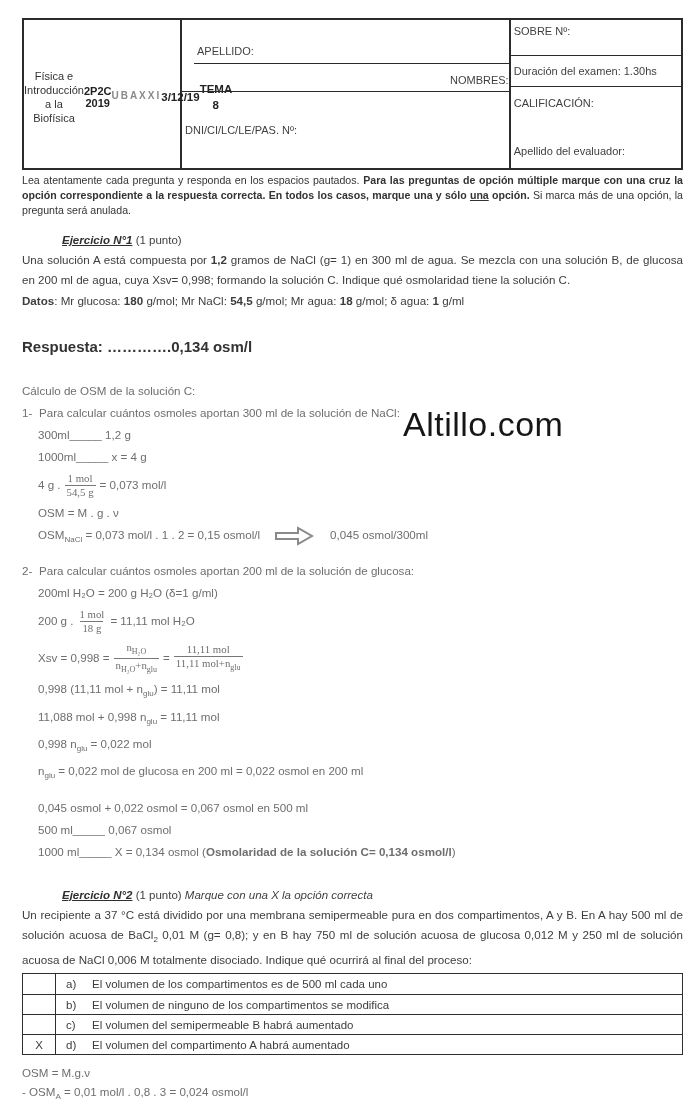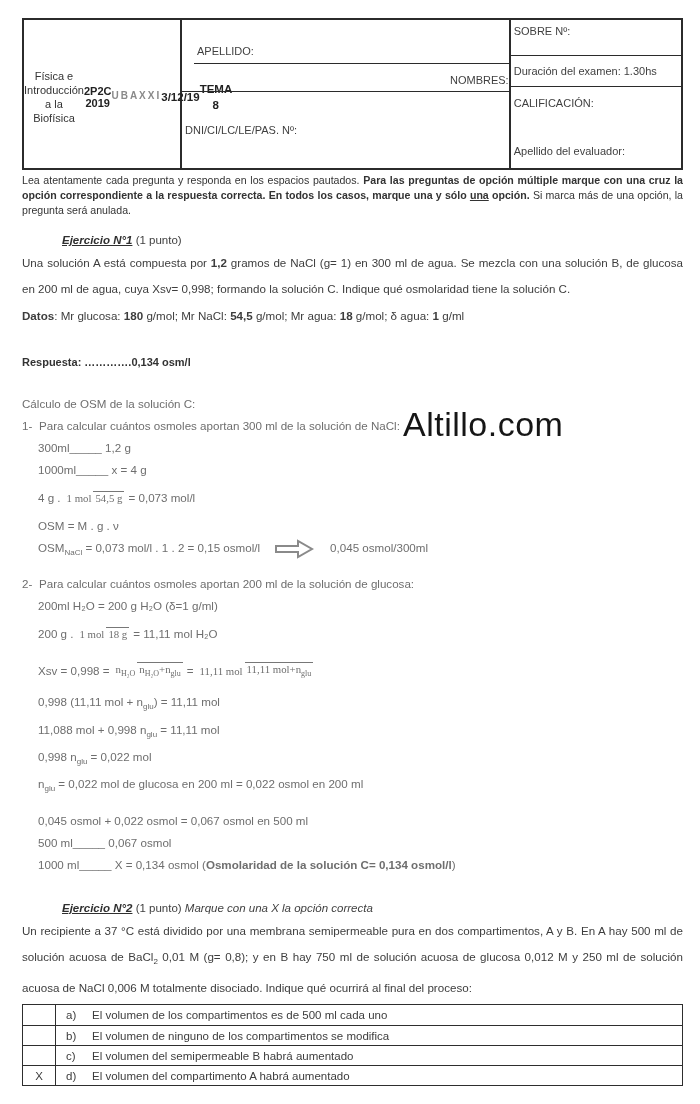--- a/index.html
+++ b/index.html
@@ -27,32 +27,32 @@
 
   
   .instr{margin:3px 0 0 0;font-size:10.6px;line-height:15px;text-align:justify;color:#333;}
   .b{font-weight:bold;}
   .u{text-decoration:underline;}
   .it{font-style:italic;}
 
   
   .exh{margin:14px 0 0 0;font-size:11.5px;line-height:17px;}
   .exname{font-weight:bold;font-style:italic;text-decoration:underline;color:#2f2f2f;margin-left:40px;}
-  .body{margin:1px 0 0 0;font-size:11.6px;line-height:26px;text-align:justify;color:#3d3d3d;}
+  .body{margin:1px 0 0 0;font-size:11.6px;line-height:20px;text-align:justify;color:#3d3d3d;}
   sub{font-size:8px;}
 
   
-  .resp{margin:27px 0 0 0;font-size:11px;font-weight:bold;color:#333;}
+  .resp{margin:27px 0 0 0;font-size:15px;font-weight:bold;color:#333;}
   .calc{margin:0;font-size:11.6px;line-height:22px;color:#6e6e6e;}
   .calc-title{margin-top:25px;}
   .ind{margin-left:16px;}
   .step{display:flex;}
   .stepnum{width:17px;flex:0 0 17px;}
   .fracline{display:flex;align-items:center;height:34px;}
-  .frac{display:inline-flex;flex-direction:row;align-items:center;
+  .frac{display:inline-flex;flex-direction:column;align-items:center;
         font-family:"Liberation Serif","DejaVu Serif",serif;font-size:10.8px;line-height:13px;
         margin:0 4px;color:#6e6e6e;}
   .frac .den{border-top:1px solid #777;padding:0 2px;}
   .frac .num{padding:0 2px;}
   .xsvline{height:40px;}
   .arrow-icon{margin:0 16px 0 14px;vertical-align:middle;}
   .gap{margin-top:9px;}
 
   
   .opts{width:661px;box-sizing:border-box;border:1.5px solid #2e2e2e;margin-top:3px;}
@@ -214,20 +214,20 @@
         <span class="letter">c)</span>
         <span>El volumen del semipermeable B habrá aumentado</span>
       </div>
       <div class="opt">
         <span class="mark">X</span>
         <span class="letter">d)</span>
         <span>El volumen del compartimento A habrá aumentado</span>
       </div>
     </div>
 
-    <p class="calc sol2" style="margin-top:17px;">OSM = M.g.ν</p>
+    <p class="calc sol2" style="margin-top:8px;">OSM = M.g.ν</p>
     <p class="calc sol2"><span>- OSM</span><sub>A</sub><span> = 0,01 mol/l . 0,8 . 3 = 0,024 osmol/l</span></p>
     <p class="calc sol2" style="margin-top:16px;"></p>
 
   </div>
 
   <div class="watermark">Altillo.com</div>
 </div>
 
 </body></html>

